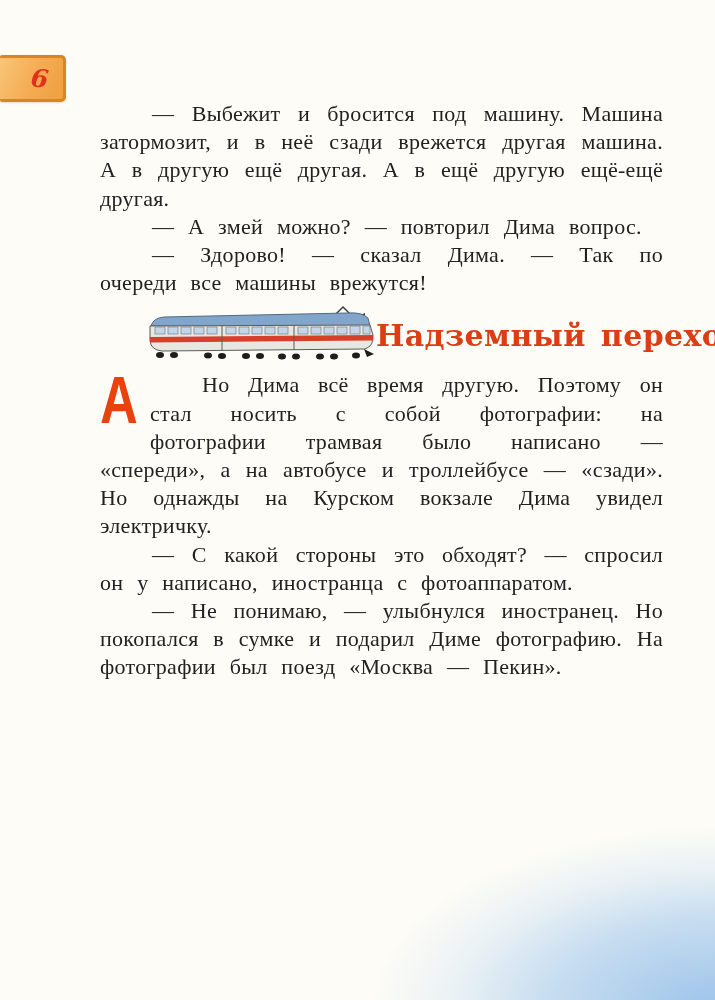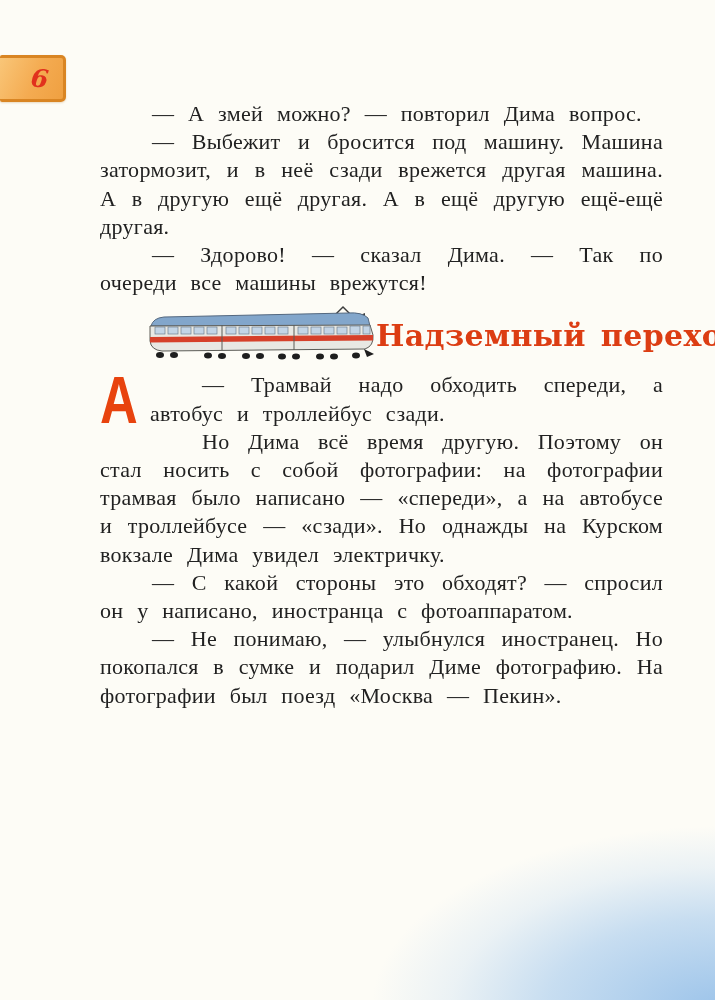--- a/index.html
+++ b/index.html
@@ -106,22 +106,22 @@
 <div class="page">
 
   <div class="corner-wash"></div>
 
   <div class="page-tab">
     <span class="num">6</span>
   </div>
 
   <div class="text-block">
 
+    <p>— Выбежит и бросится под машину. Машина затормозит, и в неё сзади врежется другая машина. А в другую ещё другая. А в ещё другую ещё-ещё другая.</p>
     <p>— А змей можно? — повторил Дима вопрос.</p>
-    <p>— Выбежит и бросится под машину. Машина затормозит, и в неё сзади врежется другая машина. А в другую ещё другая. А в ещё другую ещё-ещё другая.</p>
     <p>— Здорово! — сказал Дима. — Так по очереди все машины врежутся!</p>
 
     <div class="chapter-header">
       <svg class="tram" width="234" height="58" viewBox="0 0 234 58" aria-hidden="true">
 
         <g stroke="#3c3c3c" stroke-width="1.4" fill="none">
           <rect x="196" y="4" width="10" height="10" transform="rotate(45 201 9)"></rect>
           <line x1="201" y1="15" x2="201" y2="19"></line>
         </g>
 
@@ -168,21 +168,20 @@
             <ellipse cx="192" cy="51.5" rx="4" ry="3"></ellipse>
           <ellipse cx="214" cy="50.5" rx="4" ry="3"></ellipse>
           <path d="M222 44 l10 5 -7 3 z"></path>
         </g>
       </svg>
       <h2 class="chapter-title">Надземный переход</h2>
     </div>
 
     <div class="chapter-body">
       <span class="dropcap">А</span>
-      <p>— Трамвай надо обходить спереди, а автобус и троллейбус сзади.</p>
     </div>
 
     <p>Но Дима всё время другую. Поэтому он стал носить с собой фотографии: на фотографии трамвая было написано — «спереди», а на автобусе и троллейбусе — «сзади». Но однажды на Курском вокзале Дима увидел электричку.</p>
     <p>— С какой стороны это обходят? — спросил он у написано, иностранца с фотоаппаратом.</p>
     <p>— Не понимаю, — улыбнулся иностранец. Но покопался в сумке и подарил Диме фотографию. На фотографии был поезд «Москва — Пекин».</p>
 
   </div>
 </div>
 
 </body></html>

